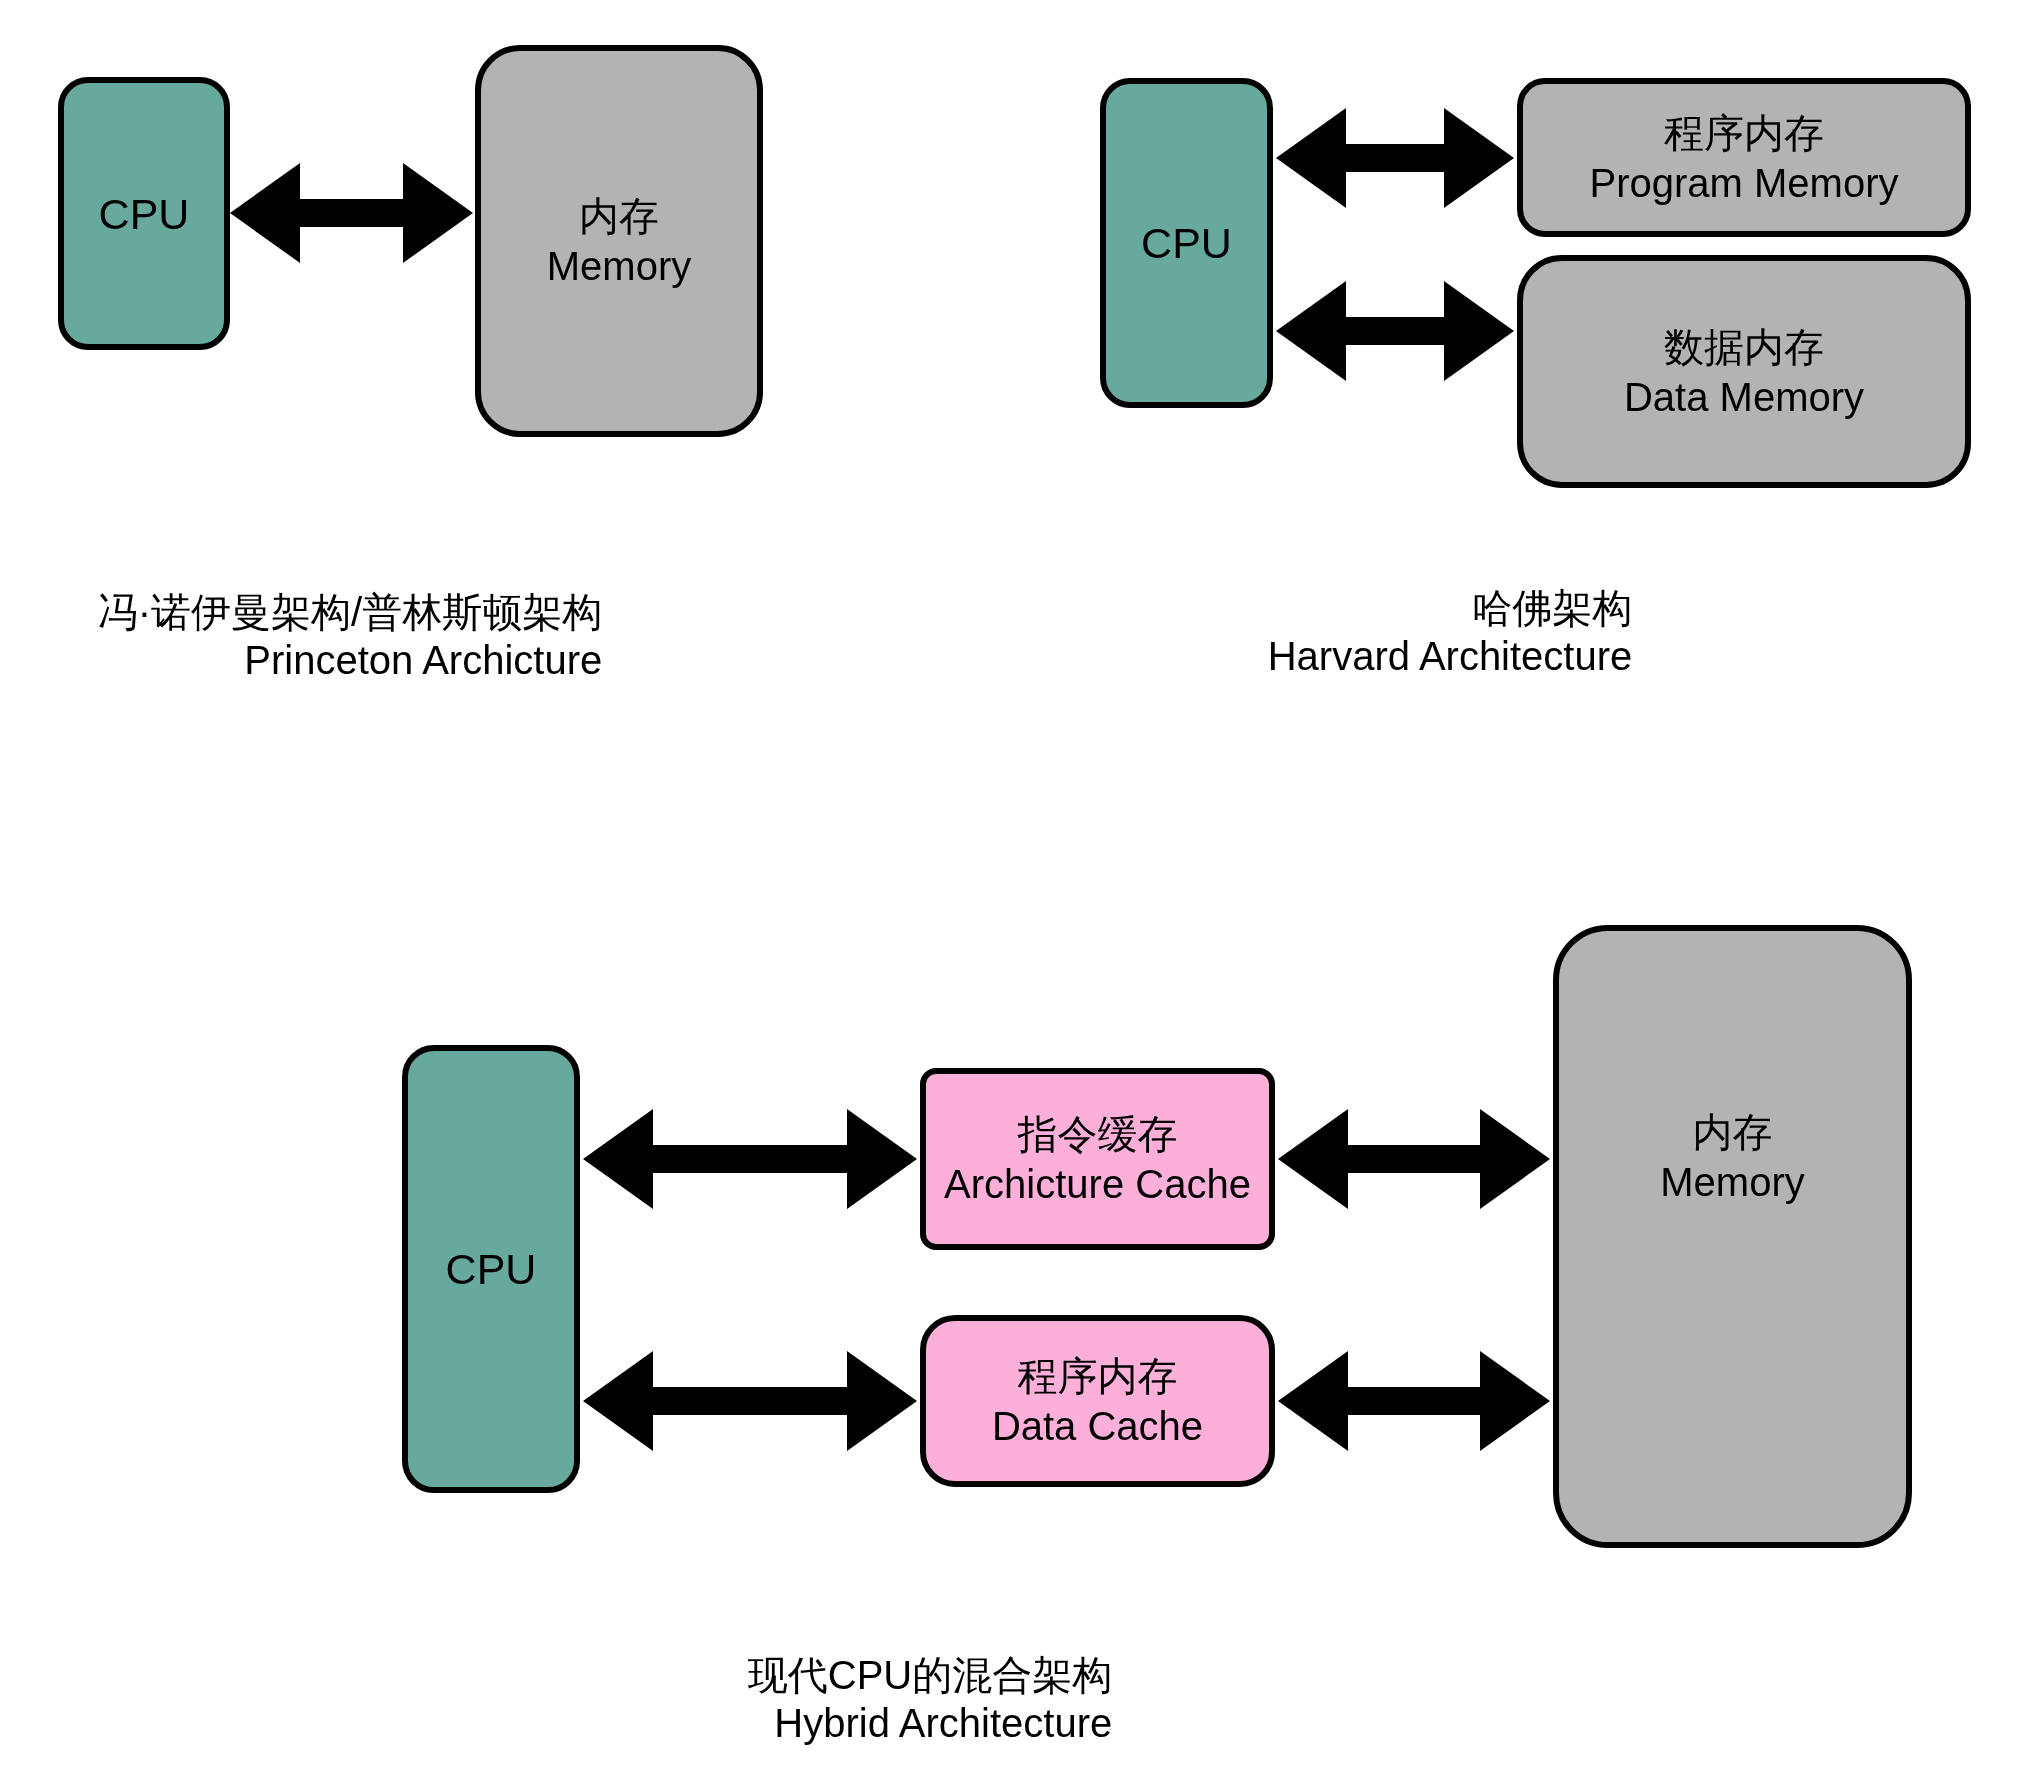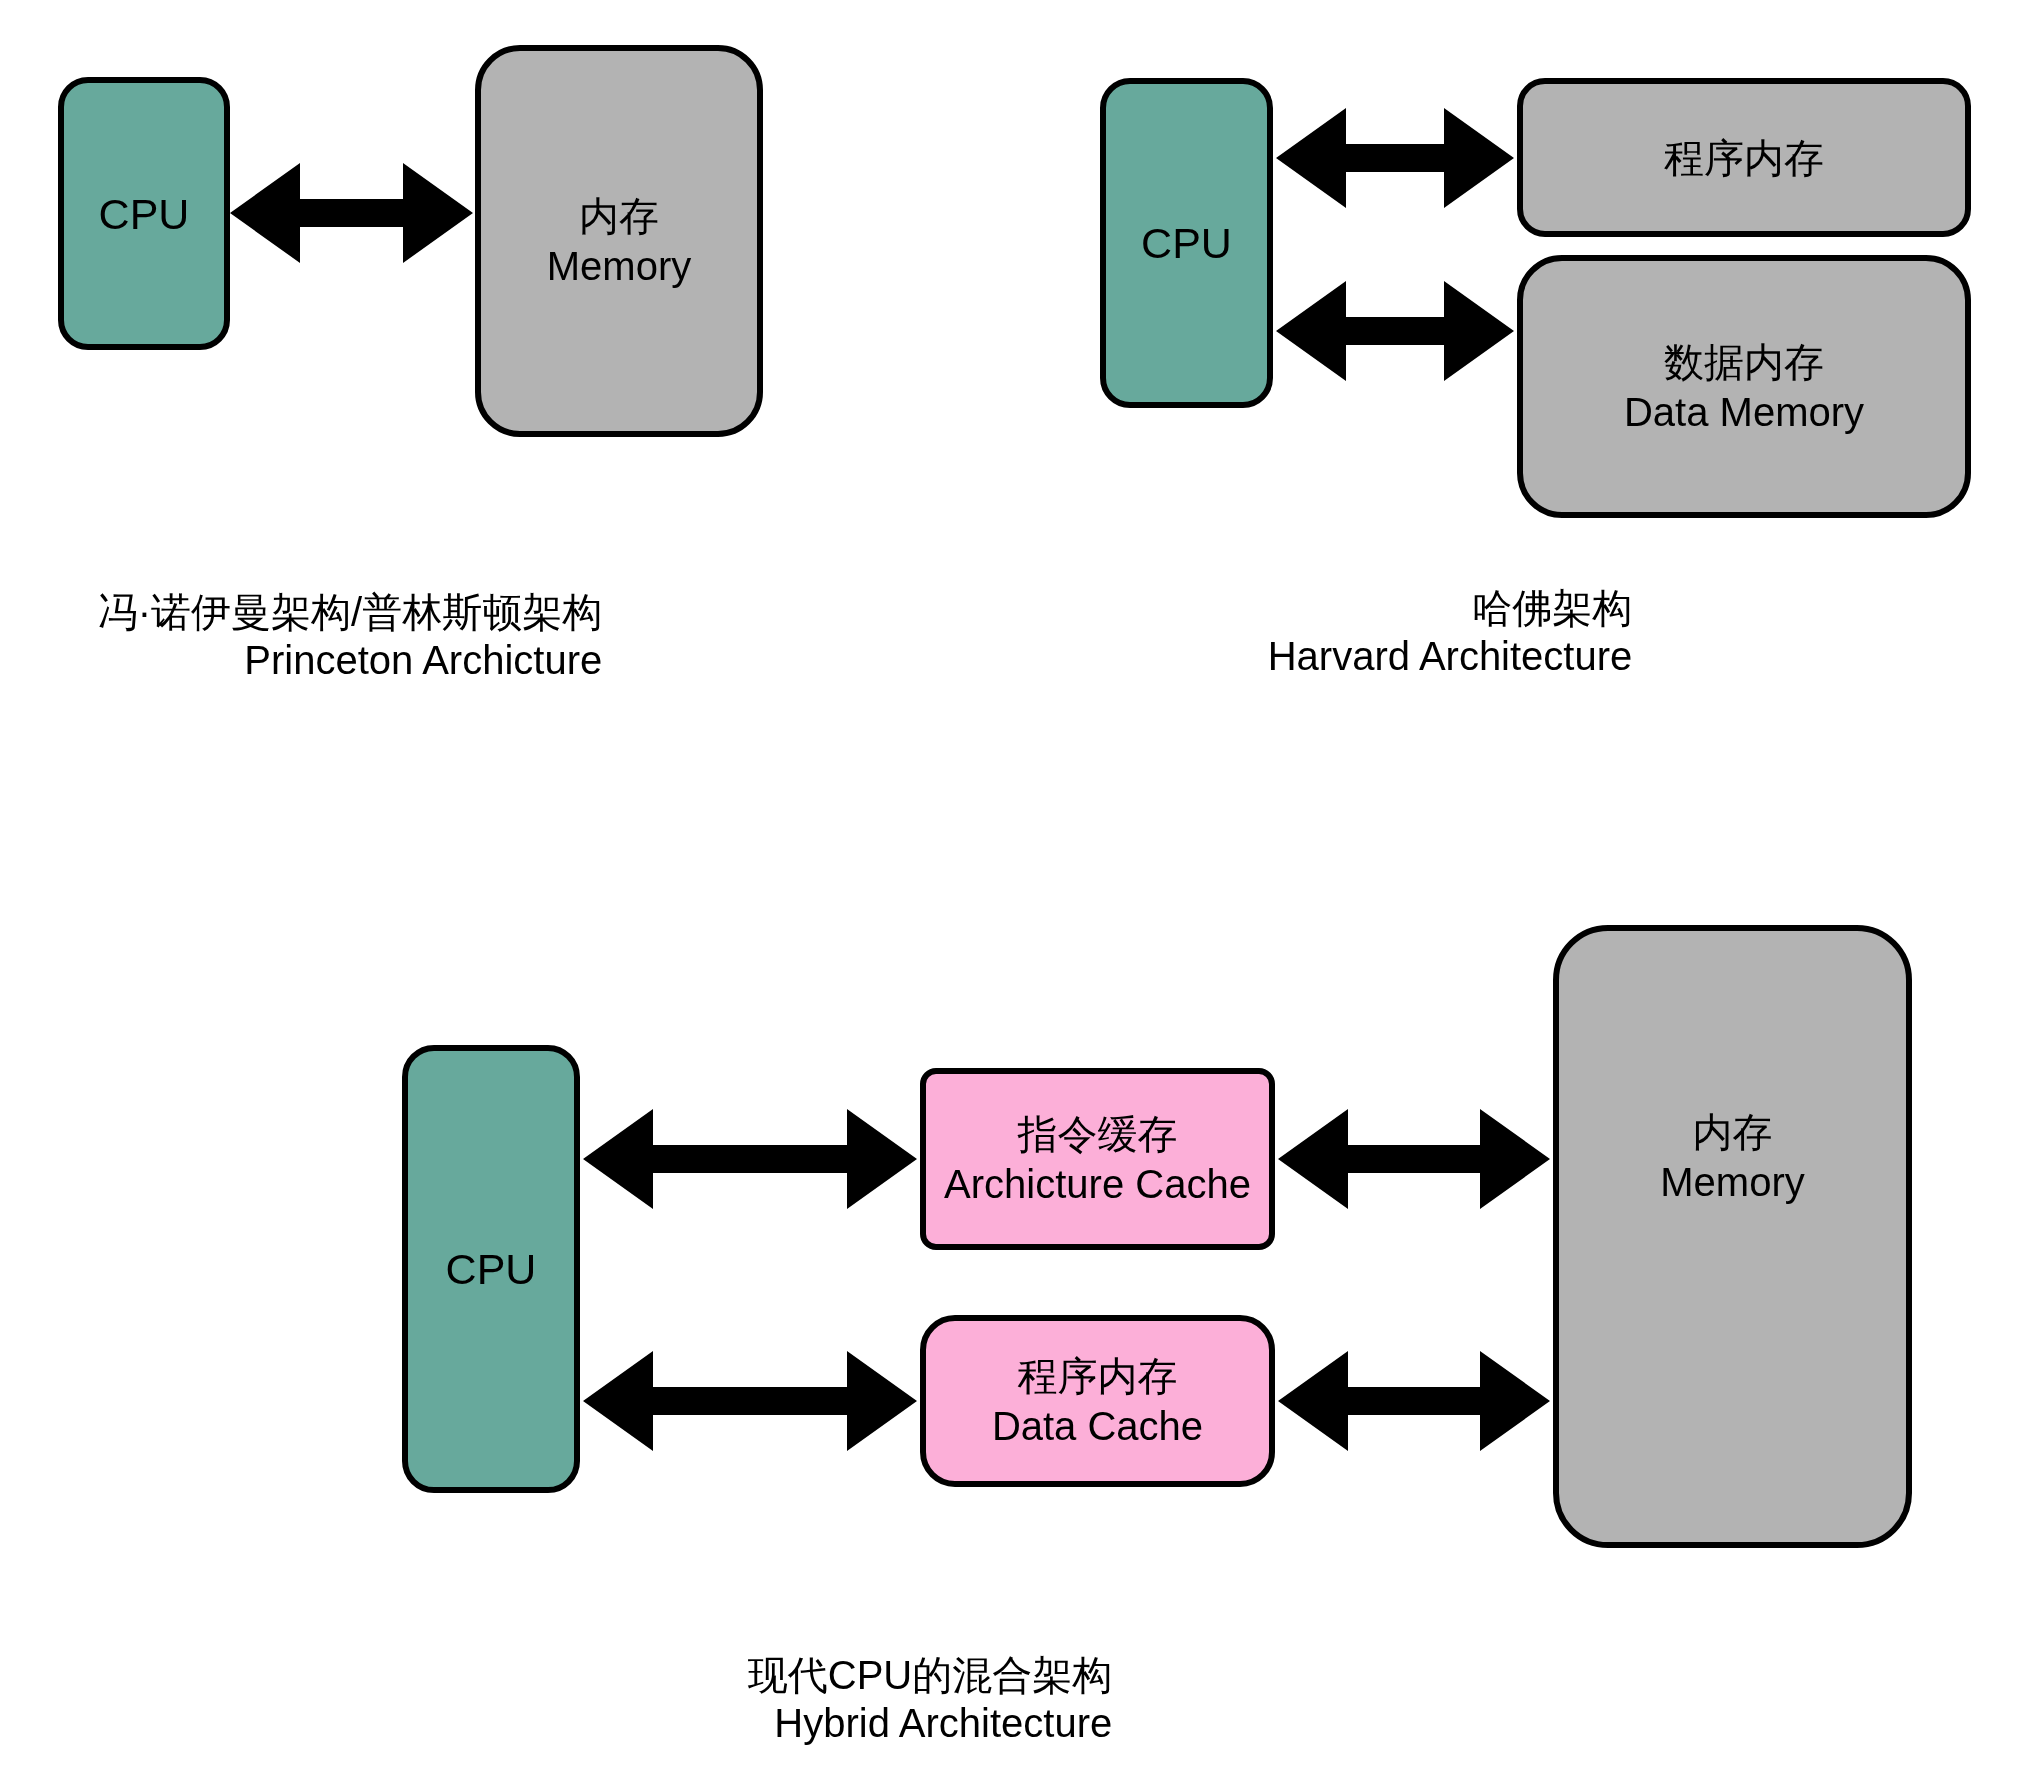--- a/index.html
+++ b/index.html
@@ -67,23 +67,24 @@
       </svg>
     </div>
   <div class="arrow" style="left:1276px;top:281px;width:238px;height:100px;">
       <svg width="238" height="100" viewBox="0 0 238 100">
         <polygon points="0,50 70,0 70,36 168,36 168,0 238,50 168,100 168,64 70,64 70,100" fill="var(--border)"></polygon>
       </svg>
     </div>
 
   <div class="box mem" style="left:1517px;top:78px;width:454px;height:159px;border-radius:28px;">
     <div class="label">程序内存</div>
+    <div class="label">Program Memory</div>
   </div>
 
-  <div class="box mem" style="left:1517px;top:255px;width:454px;height:263px;border-radius:45px;">
+  <div class="box mem" style="left:1517px;top:255px;width:454px;height:233px;border-radius:45px;">
     <div class="label">数据内存</div>
     <div class="label">Data Memory</div>
   </div>
 
   <div class="caption" style="left:1410px;top:584px;margin-left:40px;">
     <div>哈佛架构</div>
     <div>Harvard Architecture</div>
   </div>
 
   <div class="box cpu" style="left:402px;top:1045px;width:178px;height:448px;border-radius:32px;">

